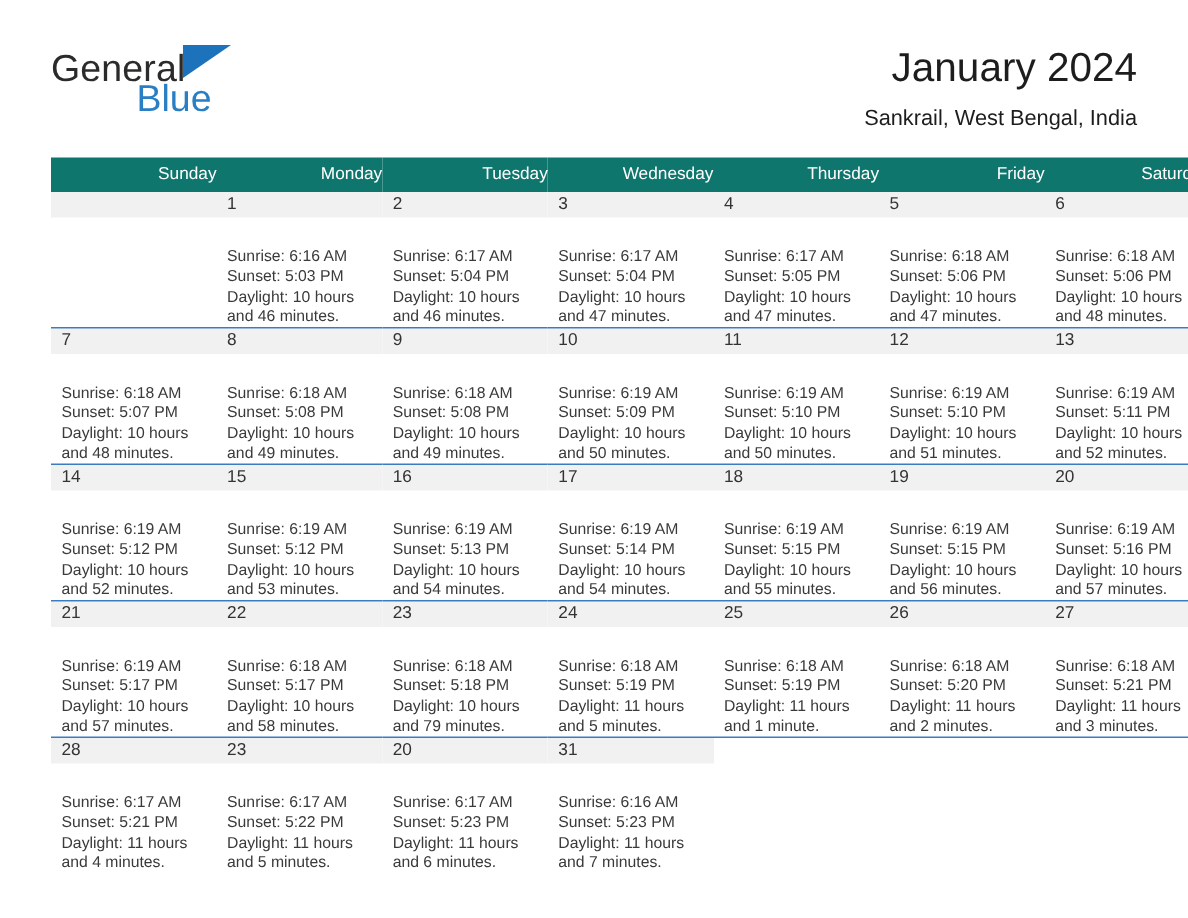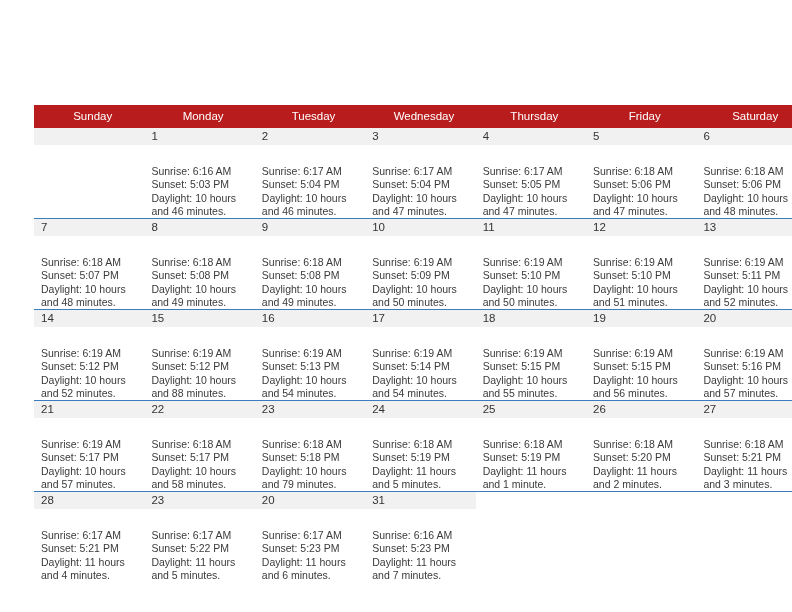--- a/index.html
+++ b/index.html
@@ -88,25 +88,25 @@
     left: 34px;
     top: 105px;
     width: 724px;
   }
   table.cal {
     border-collapse: collapse;
     table-layout: fixed;
     width: 724px;
   }
   table.cal th {
-    background: #b91c1c;
+    background: #0f766e;
     color: #ffffff;
     font-size: 11.5px;
     font-weight: normal;
-    text-align: center;
+    text-align: right;
     padding: 5px 0 5px 7px;
     height: 10px;
     line-height: 13px;
     width: 103.42px;
   }
   table.cal td {
     vertical-align: top;
     padding: 0;
     border-top: 1px solid #3b7cbe;
     height: 90px;
@@ -148,20 +148,33 @@
   }
   .lines div {
     white-space: nowrap;
   }
 </style>
 </head>
 <body>
 
 <div class="page">
 
+  <div class="header">
+
+    <div class="logo">
+      <span class="logo-general">General</span><span class="logo-triangle"></span>
+      <span class="logo-blue">Blue</span>
+    </div>
+
+    <div class="title-block">
+      <div class="month-title">January 2024</div>
+      <div class="location">Sankrail, West Bengal, India</div>
+    </div>
+
+  </div>
 
   <div class="calendar">
     <table class="cal">
       <thead>
         <tr>
           <th>Sunday</th>
           <th>Monday</th>
           <th>Tuesday</th>
           <th>Wednesday</th>
           <th>Thursday</th>
@@ -334,21 +347,21 @@
                 </div>
               </div>
             </td>
             <td>
               <div class="cell-inner">
                 <div class="daynum-band">15</div>
                 <div class="lines">
                   <div>Sunrise: 6:19 AM</div>
                   <div>Sunset: 5:12 PM</div>
                   <div>Daylight: 10 hours</div>
-                  <div>and 88 minutes.</div>
+                  <div>and 53 minutes.</div>
                 </div>
               </div>
             </td>
             <td>
               <div class="cell-inner">
                 <div class="daynum-band">16</div>
                 <div class="lines">
                   <div>Sunrise: 6:19 AM</div>
                   <div>Sunset: 5:13 PM</div>
                   <div>Daylight: 10 hours</div>

